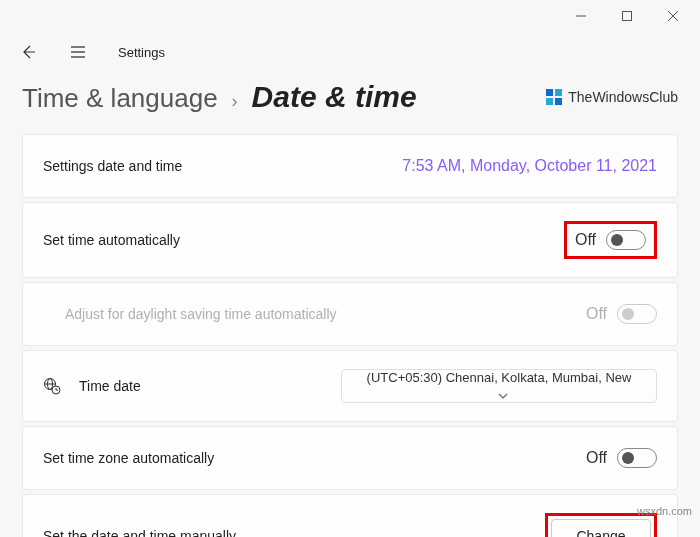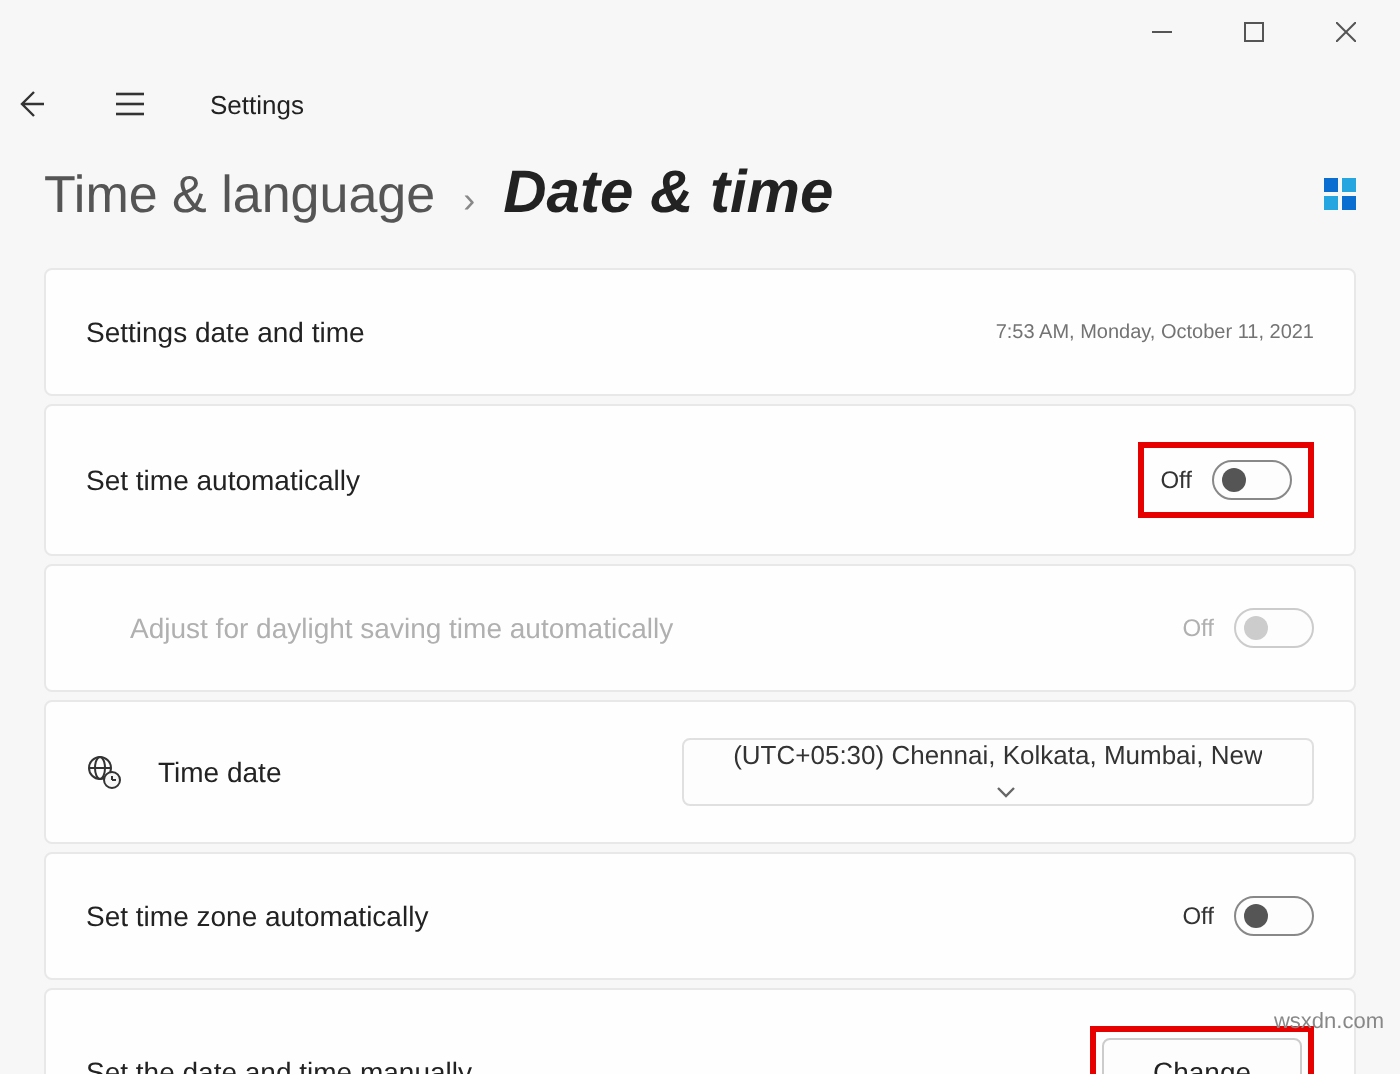--- a/index.html
+++ b/index.html
@@ -1,39 +1,39 @@
 <!DOCTYPE html>
 <html><head>
   <meta charset="utf-8">
   <style>
     * { box-sizing: border-box; margin: 0; padding: 0; font-family: "Segoe UI", -apple-system, sans-serif; }
     body { width: 700px; height: 537px; background: #f7f7f7; position: relative; overflow: hidden; }
     .titlebar { height: 32px; display: flex; align-items: center; justify-content: flex-end; padding-right: 4px; }
     .win-btn { width: 46px; height: 32px; display: flex; align-items: center; justify-content: center; color: #555; }
     .win-btn svg { width: 10px; height: 10px; }
-    .topbar { height: 40px; display: flex; align-items: center; padding-left: 5px; gap: 30px; }
+    .topbar { height: 40px; display: flex; align-items: center; padding-left: 18px; gap: 30px; }
     .back-btn { width: 20px; height: 20px; display: flex; align-items: center; justify-content: center; color: #333; }
     .hamburger { width: 20px; height: 20px; display: flex; align-items: center; justify-content: center; color: #333; }
     .app-title { font-size: 13px; color: #222; }
     .header { padding: 8px 22px 12px 22px; display: flex; align-items: center; justify-content: space-between; }
     .breadcrumb { display: flex; align-items: baseline; gap: 14px; }
     .crumb-parent { font-size: 26px; font-weight: 400; color: #555; }
     .crumb-sep { font-size: 18px; color: #888; }
     .crumb-current { font-size: 30px; font-weight: 600; color: #222; font-style: italic; }
     .brand { display: flex; align-items: center; gap: 6px; }
     .brand-icon { width: 16px; height: 16px; }
     .brand-text { font-size: 14px; color: #333; }
     .content { padding: 8px 22px 0 22px; display: flex; flex-direction: column; gap: 4px; }
     .card { background: #fefefe; border: 1px solid #e8e8e8; border-radius: 4px; padding: 18px 20px; display: flex; align-items: center; justify-content: space-between; min-height: 64px; }
     .card-left { display: flex; align-items: center; gap: 18px; }
     .label { font-size: 14px; color: #222; }
     .label.disabled { color: #b0b0b0; margin-left: 22px; }
-    .value { font-size: 10px; color: #737373; }
+    .value { font-size: 16px; color: #8b5cf6; }
     .toggle-group { display: flex; align-items: center; gap: 10px; }
-    .toggle-text { font-size: 12px; color: #333; }
+    .toggle-text { font-size: 16px; color: #333; }
     .toggle-text.disabled { color: #b0b0b0; }
     .toggle { width: 40px; height: 20px; border-radius: 10px; border: 1px solid #888; background: #fdfdfd; position: relative; }
     .toggle.disabled { border-color: #ccc; }
     .toggle-knob { width: 12px; height: 12px; border-radius: 50%; background: #555; position: absolute; top: 3px; left: 4px; }
     .toggle.disabled .toggle-knob { background: #ccc; }
     .highlight { border: 3px solid #e60000; padding: 6px 8px; }
     .tz-icon { width: 18px; height: 18px; display: flex; align-items: center; justify-content: center; }
     .dropdown { width: 316px; height: 34px; border: 1px solid #e0e0e0; border-radius: 4px; background: #fdfdfd; display: flex; align-items: center; justify-content: space-between; padding: 0 10px; font-size: 13px; color: #333; overflow: hidden; white-space: nowrap; flex-direction: column; }
     .dropdown-text { overflow: hidden; text-overflow: clip; flex: 1; }
     .chev { color: #666; margin-left: 8px; }
@@ -85,20 +85,21 @@
     <span class="crumb-sep">›</span>
     <span class="crumb-current">Date &amp; time</span>
   </div>
   <div class="brand">
     <svg class="brand-icon" viewBox="0 0 16 16">
       <rect x="0" y="0" width="7" height="7" fill="#0a6ed1"></rect>
       <rect x="9" y="0" width="7" height="7" fill="#26a6e0"></rect>
       <rect x="0" y="9" width="7" height="7" fill="#26a6e0"></rect>
       <rect x="9" y="9" width="7" height="7" fill="#0a6ed1"></rect>
     </svg>
+    <span class="brand-text">TheWindowsClub</span>
   </div>
 </div>
 
 <div class="content">
 
   <div class="card">
     <span class="label">Settings date and time</span>
     <span class="value">7:53 AM, Monday, October 11, 2021</span>
   </div>
 

